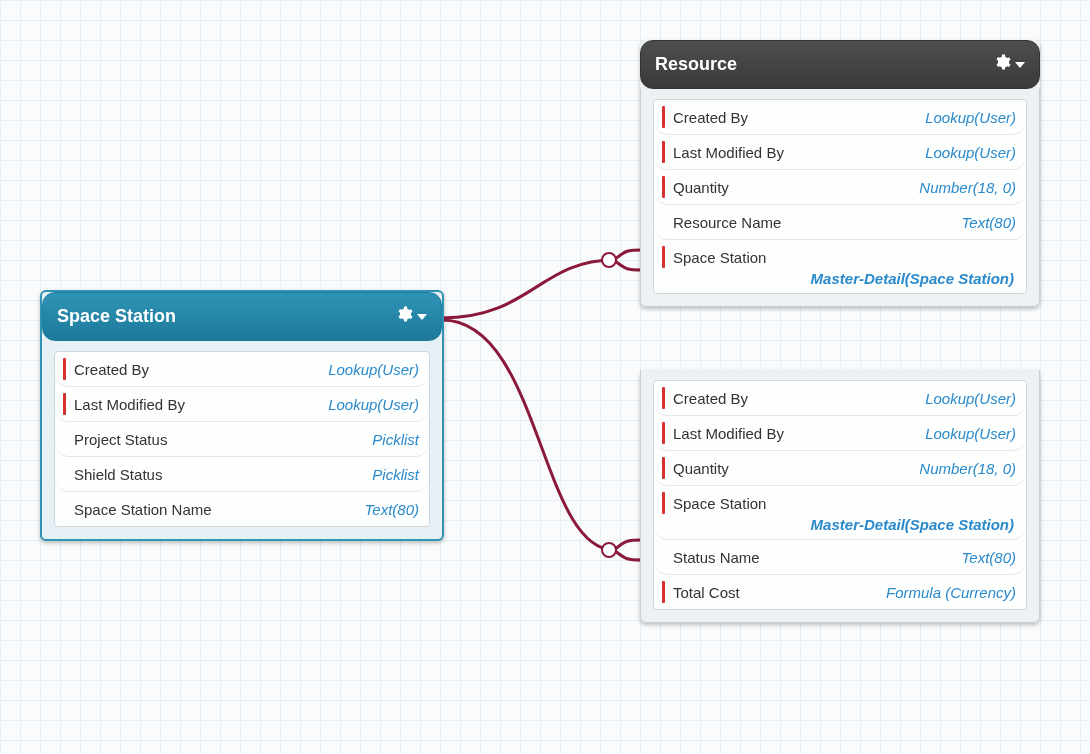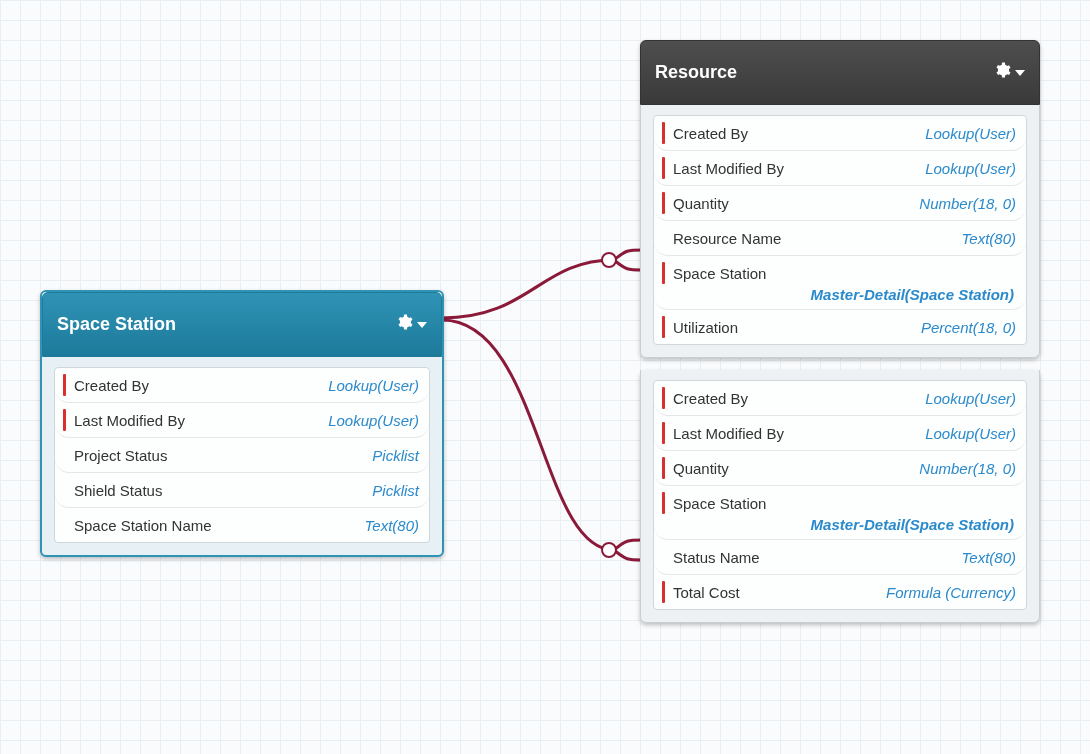--- a/index.html
+++ b/index.html
@@ -31,27 +31,28 @@
     position: absolute;
     width: 400px;
     border-radius: 6px;
     box-shadow: 0 2px 4px rgba(0,0,0,0.25);
     background: #eef1f3;
   }
   .entity .header {
     display: flex;
     align-items: center;
     justify-content: space-between;
-    padding: 20px 14px;
+    padding: 12px 14px;
     border-top-left-radius: 6px;
     border-top-right-radius: 6px;
     color: #fff;
     font-weight: bold;
     font-size: 18px;
     cursor: move;
+    border-radius: 13px;
   }
   .entity.accent .header {
     background: linear-gradient(#2f93b5, #1d7a9b);
     border: 1px solid #1d7a9b;
   }
   .entity.dark .header {
     background: linear-gradient(#4e4e4e, #3a3a3a);
     border: 1px solid #333;
   }
   .gear-wrap {
@@ -259,27 +260,20 @@
             </div>
           <span class="field-type">Text(80)</span>
         </div>
         <div class="field-row wrap">
           <div class="field-left">
               <span class="mark red"></span>
               <span class="field-name">Space Station</span>
             </div>
           <span class="field-type">Master-Detail(Space Station)</span>
         </div>
-        <div class="field-row">
-          <div class="field-left">
-              <span class="mark red"></span>
-              <span class="field-name">Utilization</span>
-            </div>
-          <span class="field-type">Percent(18, 0)</span>
-        </div>
       </div>
     </div>
   </div>
 
   <div class="entity dark" style="left:640px; top:370px;">
     <div class="body">
       <div class="fields">
         <div class="field-row">
           <div class="field-left">
               <span class="mark red"></span>

